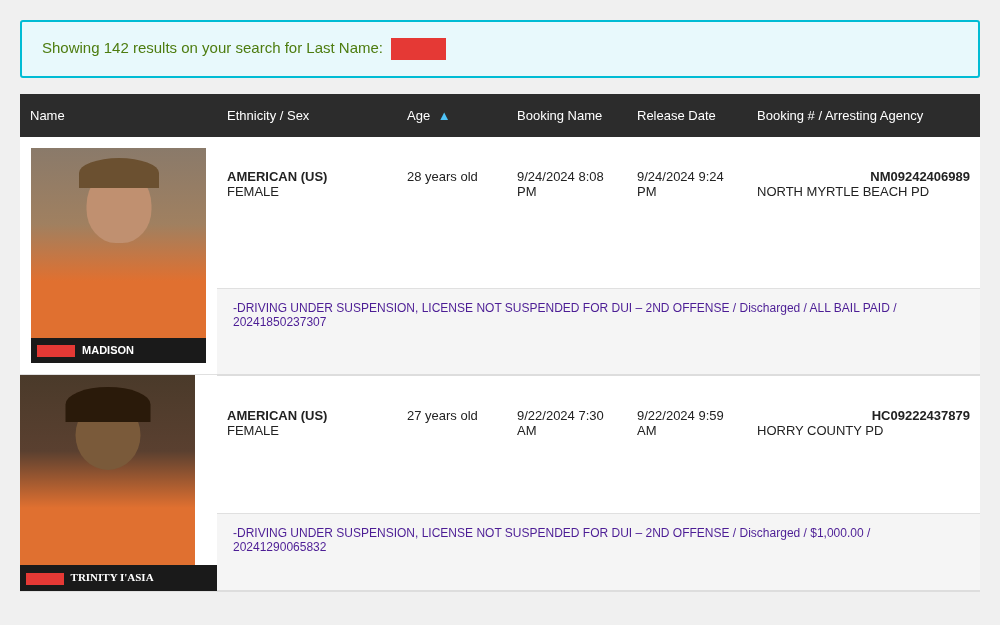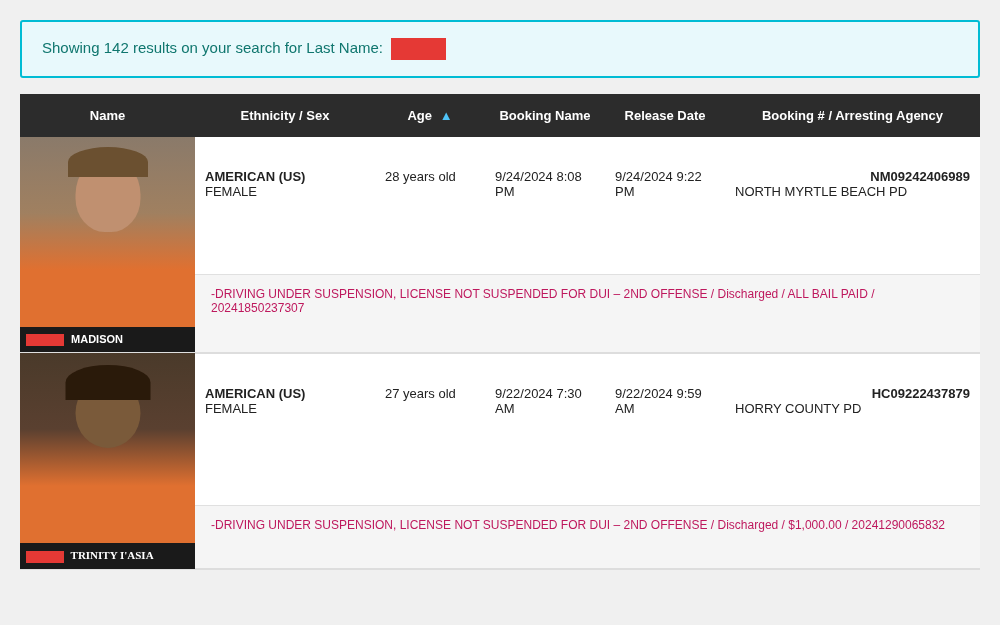--- a/index.html
+++ b/index.html
@@ -18,42 +18,42 @@
       min-height: 625px;
     }
 
     .search-banner {
       border: 2px solid #00bcd4;
       background: #e8f9fc;
       padding: 16px 20px;
       margin-bottom: 16px;
       border-radius: 3px;
       font-size: 15px;
-      color: #0f766e;
+      color: #4d7c0f;
     }
 
     .search-banner .redacted {
       display: inline-block;
       background: #e53935;
       color: transparent;
       width: 55px;
       height: 22px;
       vertical-align: middle;
       margin-left: 4px;
     }
 
     .table-header {
       background: #2c2c2c;
       color: #fff;
     }
 
     .table-header th {
       padding: 14px 10px;
-      text-align: center;
-      font-weight: bold;
+      text-align: left;
+      font-weight: normal;
       font-size: 13px;
     }
 
     .sort-arrow {
       display: inline-block;
       margin-left: 4px;
       color: #4fc3f7;
     }
 
     .inmate-photo-cell {
@@ -155,21 +155,21 @@
       vertical-align: middle;
       border-bottom: 1px solid #e0e0e0;
     }
 
     .charge-row {
       background: #f5f5f5;
     }
 
     .charge-row td {
       padding: 12px 16px;
-      color: #be185d;
+      color: #4c1d95;
       font-size: 12px;
       border-bottom: 2px solid #ddd;
     }
 
     .booking-num {
       font-weight: bold;
       display: block;
       text-align: right;
     }
 
@@ -206,31 +206,31 @@
           <span>Age</span>
           <span class="sort-arrow">▲</span>
         </th>
         <th style="width:120px;">Booking Name</th>
         <th style="width:120px;">Release Date</th>
         <th>Booking # / Arresting Agency</th>
       </tr>
     </thead>
     <tbody id="inmate-rows">
     <tr class="data-row">
-          <td rowspan="2" class="inmate-photo-cell" style="padding: 0px; vertical-align: top;">
+          <td rowspan="2" class="inmate-photo-cell" style="padding: 11px; vertical-align: top;">
     <div class="inmate-photo-wrapper mugshot-1"></div>
     <div class="inmate-name-bar">
       <span class="name-redact"></span>
       <span>MADISON</span>
     </div>
   </td>
           <td><strong>AMERICAN (US)</strong><br>FEMALE</td>
           <td>28 years old</td>
           <td>9/24/2024 8:08 PM</td>
-          <td>9/24/2024 9:22 PM</td>
+          <td>9/24/2024 9:24 PM</td>
           <td><span class="booking-num">NM09242406989</span>NORTH MYRTLE BEACH PD</td>
         </tr>
         <tr class="charge-row">
           <td colspan="5">-DRIVING UNDER SUSPENSION, LICENSE NOT SUSPENDED FOR DUI – 2ND OFFENSE  /  Discharged  /  ALL BAIL PAID  /  20241850237307</td>
         </tr>
         <tr class="data-row">
           <td rowspan="2" class="inmate-photo-cell" style="padding: 0px; vertical-align: top; font-family: Liberation Serif, serif;">
     <div class="inmate-photo-wrapper mugshot-2"></div>
     <div class="inmate-name-bar">
       <span class="name-redact"></span>

